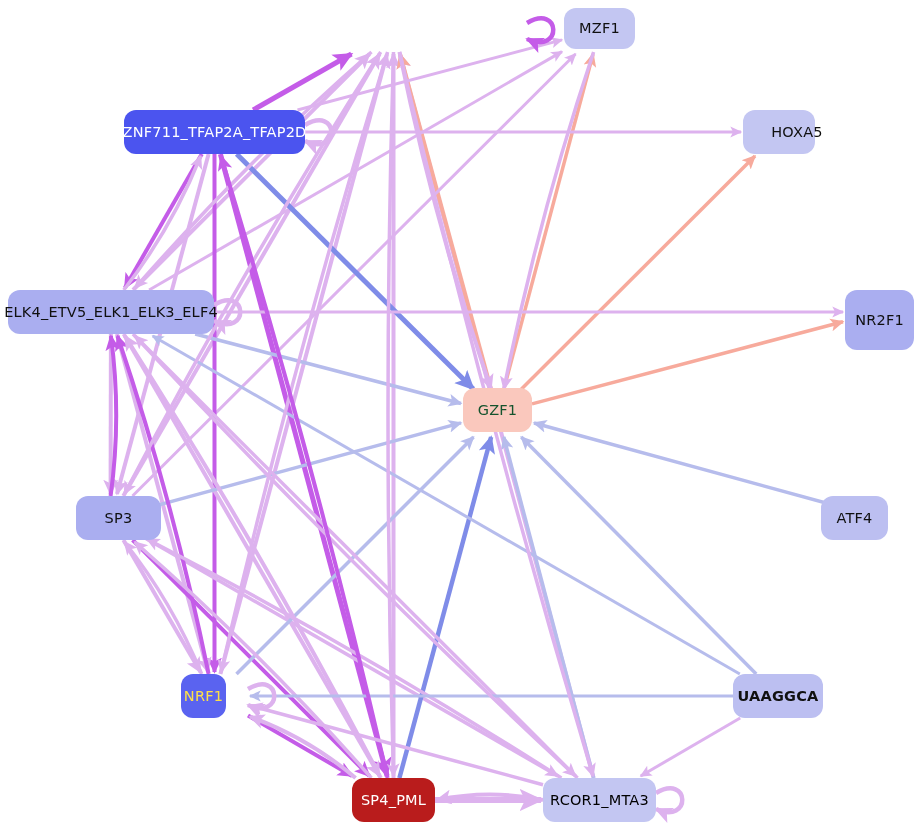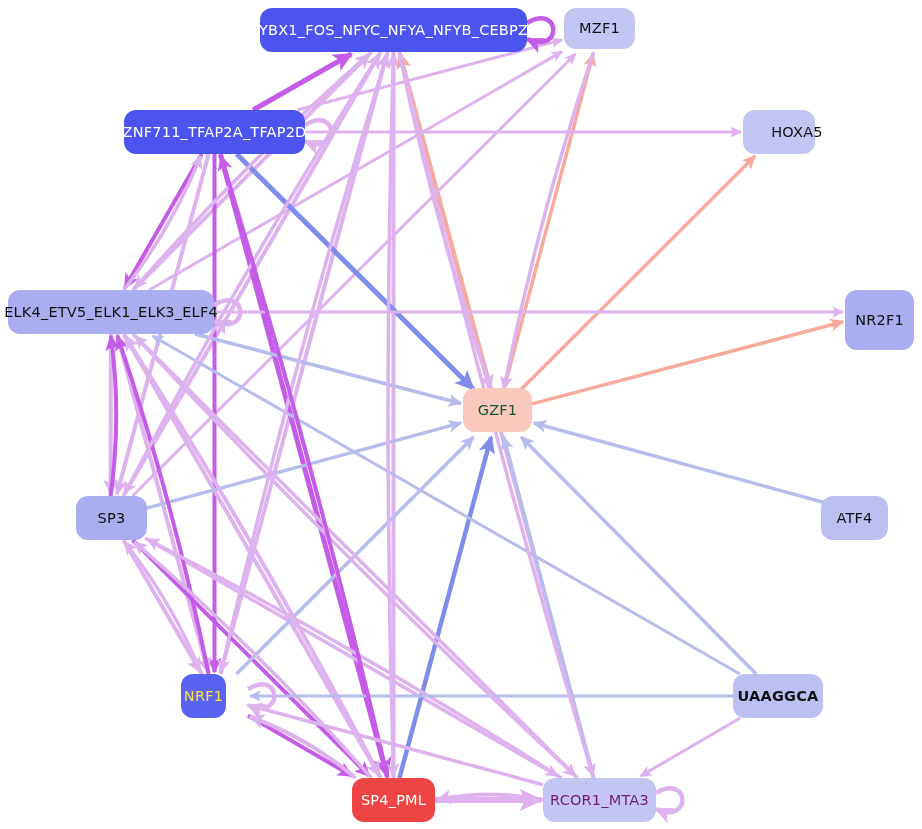--- a/index.html
+++ b/index.html
@@ -129,53 +129,50 @@
       <path d="M 387.6 778.0 Q 314.9 464.2 220.9 156.0" fill="none" stroke="#c45ce8" stroke-width="4" stroke-linecap="butt" marker-end="url(#mc45ce8)"></path>
       <path d="M 201.6 674.0 Q 172.6 602.5 124.5 542.0" fill="none" stroke="#ddb2ee" stroke-width="3.5" stroke-linecap="butt" marker-end="url(#mddb2ee)"></path>
       <path d="M 543.0 784.7 Q 396.5 745.2 250.0 705.6" fill="none" stroke="#ddb2ee" stroke-width="3.5" stroke-linecap="butt" marker-end="url(#mddb2ee)"></path>
       <path d="M 527 23 C 561 3 563 55 527 39" fill="none" stroke="#c45ce8" stroke-width="4.5" marker-end="url(#mc45ce8)"></path>
       <path d="M 305 125 C 339 105 341 157 305 141" fill="none" stroke="#ddb2ee" stroke-width="4.5" marker-end="url(#mddb2ee)"></path>
       <path d="M 214 305 C 248 285 250 337 214 321" fill="none" stroke="#ddb2ee" stroke-width="4.5" marker-end="url(#mddb2ee)"></path>
       <path d="M 248 689 C 282 669 284 721 248 705" fill="none" stroke="#ddb2ee" stroke-width="4.5" marker-end="url(#mddb2ee)"></path>
       <path d="M 656 793 C 690 773 692 825 656 809" fill="none" stroke="#ddb2ee" stroke-width="4.5" marker-end="url(#mddb2ee)"></path>
     </svg>
   <div id="node-layer">
-      <div class="node" style="left: 260px; top: 8px; width: 267px; height: 44px; background: rgb(75, 84, 239); color: rgb(255, 255, 255);">
-        <span class="node-label">YBX1_FOS_NFYC_NFYA_NFYB_CEBPZ</span>
-      </div>
       <div class="node" style="left: 564px; top: 8px; width: 71px; height: 41px; background: rgb(195, 198, 242); color: rgb(16, 16, 16);">
         <span class="node-label">MZF1</span>
       </div>
       <div class="node" style="left: 124px; top: 110px; width: 181px; height: 44px; background: rgb(75, 84, 239); color: rgb(255, 255, 255);">
         <span class="node-label">ZNF711_TFAP2A_TFAP2D</span>
       </div>
       <div class="node" style="left: 743px; top: 110px; width: 72px; height: 44px; background: rgb(195, 198, 242); color: rgb(16, 16, 16); padding-left: 36px;">
         <span class="node-label">HOXA5</span>
       </div>
       <div class="node" style="left: 8px; top: 290px; width: 206px; height: 44px; background: rgb(170, 174, 240); color: rgb(16, 16, 16);">
         <span class="node-label">ELK4_ETV5_ELK1_ELK3_ELF4</span>
       </div>
       <div class="node" style="left: 845px; top: 290px; width: 69px; height: 60px; background: rgb(170, 174, 240); color: rgb(16, 16, 16);">
         <span class="node-label">NR2F1</span>
       </div>
       <div class="node" style="left: 463px; top: 388px; width: 69px; height: 44px; background: rgb(250, 200, 189); color: #14532d;">
         <span class="node-label">GZF1</span>
       </div>
-      <div class="node" style="left: 76px; top: 496px; width: 71px; height: 44px; background: rgb(170, 174, 240); color: rgb(16, 16, 16);">
+      <div class="node" style="left: 76px; top: 496px; width: 85px; height: 44px; background: rgb(170, 174, 240); color: rgb(16, 16, 16);">
         <span class="node-label">SP3</span>
       </div>
       <div class="node" style="left: 821px; top: 496px; width: 67px; height: 44px; background: rgb(188, 191, 241); color: rgb(16, 16, 16);">
         <span class="node-label">ATF4</span>
       </div>
       <div class="node" style="left: 181px; top: 674px; width: 45px; height: 44px; background: rgb(90, 99, 240); color: #fde047;">
         <span class="node-label">NRF1</span>
       </div>
       <div class="node" style="left: 733px; top: 674px; width: 90px; height: 44px; background: rgb(188, 191, 241); color: rgb(16, 16, 16); font-weight: bold;">
         <span class="node-label">UAAGGCA</span>
       </div>
-      <div class="node" style="left: 352px; top: 778px; width: 83px; height: 44px; background: #ef4444; color: rgb(255, 255, 255);">
+      <div class="node" style="left: 352px; top: 778px; width: 83px; height: 44px; background: #b91c1c; color: rgb(255, 255, 255);">
         <span class="node-label">SP4_PML</span>
       </div>
-      <div class="node" style="left: 543px; top: 778px; width: 113px; height: 44px; background: rgb(195, 198, 242); color: #701a75;">
+      <div class="node" style="left: 543px; top: 778px; width: 113px; height: 44px; background: rgb(195, 198, 242); color: #000000;">
         <span class="node-label">RCOR1_MTA3</span>
       </div>
     </div>
 </div>
 
 </body></html>

